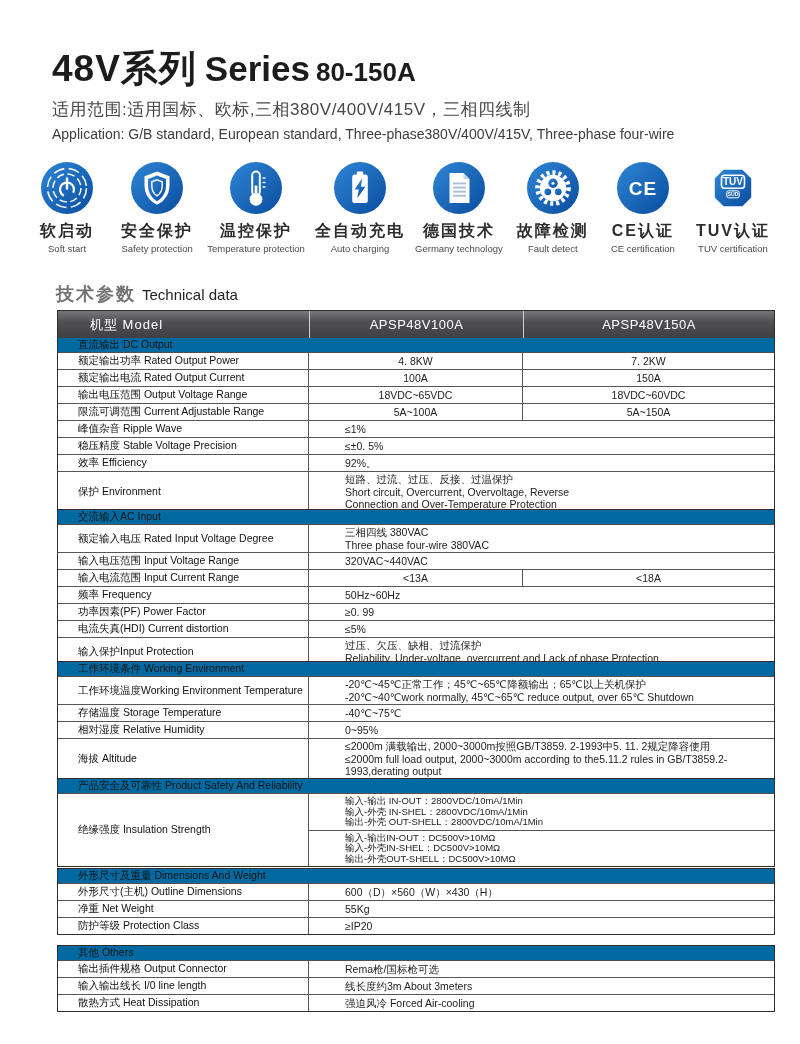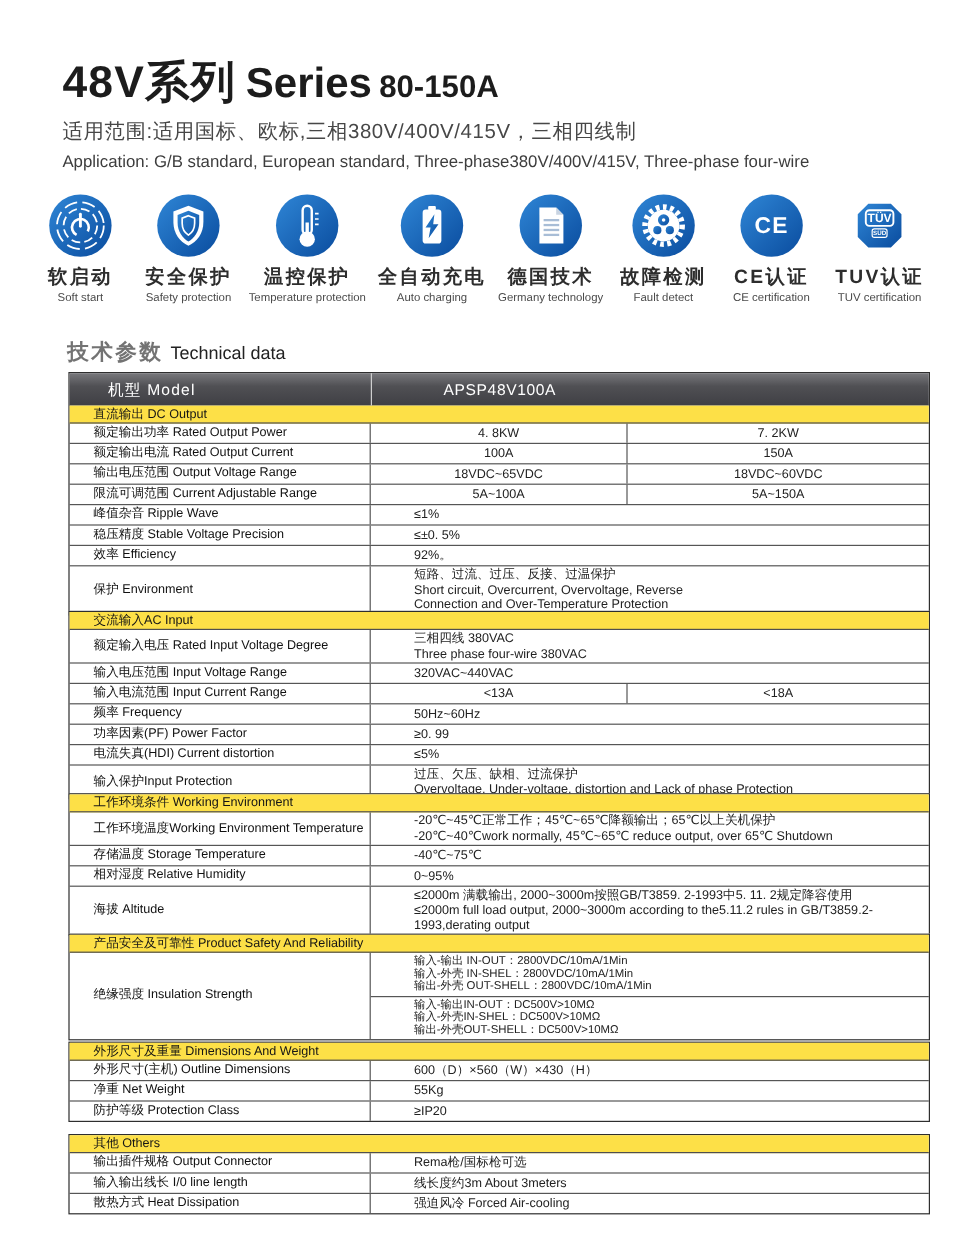--- a/index.html
+++ b/index.html
@@ -32,21 +32,21 @@
   
   .tblock{position:absolute;left:57px;width:718px;border:1px solid #2e2e2e;box-sizing:border-box;background:#fff;}
   .b1{top:310px;} .b2{top:509px;} .b3{top:661px;} .b4{top:778px;} .b5{top:868px;} .b6{top:945px;}
 
   .mh{display:flex;height:27px;align-items:stretch;color:#fff;font-size:13px;
       background:linear-gradient(180deg,#78787c 0%,#505054 40%,#3f3f44 100%);}
   .mh-c0{width:251px;display:flex;align-items:center;padding-left:32px;box-sizing:border-box;letter-spacing:1px;}
   .mh-c1{width:214px;display:flex;align-items:center;justify-content:center;border-left:1px solid #cfcfcf;box-sizing:border-box;letter-spacing:.5px;}
   .mh-c2{flex:1;display:flex;align-items:center;justify-content:center;border-left:1px solid #cfcfcf;box-sizing:border-box;letter-spacing:.5px;}
 
-  .section{height:15px;background:#fde047;display:flex;align-items:center;
+  .section{height:15px;background:#0369a1;display:flex;align-items:center;
            padding-left:20px;font-size:10.5px;color:#151515;border-bottom:1px solid #4f4f4f;box-sizing:border-box;}
 
   .trow{display:flex;align-items:stretch;min-height:16px;font-size:10.5px;border-bottom:1px solid #565656;}
   .trow:last-child{border-bottom:none;}
   .lcell{width:251px;padding-left:20px;padding-right:0;display:flex;align-items:center;
          border-right:1px solid #565656;box-sizing:border-box;color:#111;line-height:11.5px;}
   .vc1{width:214px;display:flex;align-items:center;justify-content:center;border-right:1px solid #565656;box-sizing:border-box;}
   .vc2{flex:1;display:flex;align-items:center;justify-content:center;}
   .vspan{flex:1;display:flex;flex-direction:column;justify-content:center;padding:1px 4px 1px 36px;}
   .vspan .ln{line-height:12.5px;}
@@ -207,20 +207,21 @@
       </div>
     </div>
 
   <h2 class="tech"><span class="tech-cn">技术参数</span><span class="tech-en">Technical data</span></h2>
 
   <div id="tables">
       <div class="tblock b1">
         <div class="mh">
           <div class="mh-c0">机型 Model</div>
           <div class="mh-c1">APSP48V100A</div>
+          <div class="mh-c2">APSP48V150A</div>
         </div>
         <div class="section">直流输出 DC Output</div>
         <div class="trow">
           <div class="lcell">额定输出功率 Rated Output Power</div>
           <div class="vc1">4. 8KW</div>
           <div class="vc2">7. 2KW</div>
         </div>
         <div class="trow">
           <div class="lcell">额定输出电流 Rated Output Current</div>
           <div class="vc1">100A</div>
@@ -298,21 +299,21 @@
         <div class="trow">
           <div class="lcell">电流失真(HDI) Current distortion</div>
           <div class="vspan">
             <div class="ln">≤5%</div>
           </div>
         </div>
         <div class="trow">
           <div class="lcell">输入保护Input Protection</div>
           <div class="vspan">
             <div class="ln">过压、欠压、缺相、过流保护</div>
-            <div class="ln">Overvoltage, Under-voltage,  distortion  and Lack of phase Protection</div>
+            <div class="ln">Reliability, Under-voltage,  overcurrent  and Lack of phase Protection</div>
           </div>
         </div>
       </div>
       <div class="tblock b3">
         <div class="section">工作环境条件 Working  Environment</div>
         <div class="trow">
           <div class="lcell">工作环境温度Working Environment Temperature</div>
           <div class="vspan">
             <div class="ln">-20℃~45℃正常工作；45℃~65℃降额输出；65℃以上关机保护</div>
             <div class="ln">-20℃~40℃work normally, 45℃~65℃  reduce output, over 65℃ Shutdown</div>

